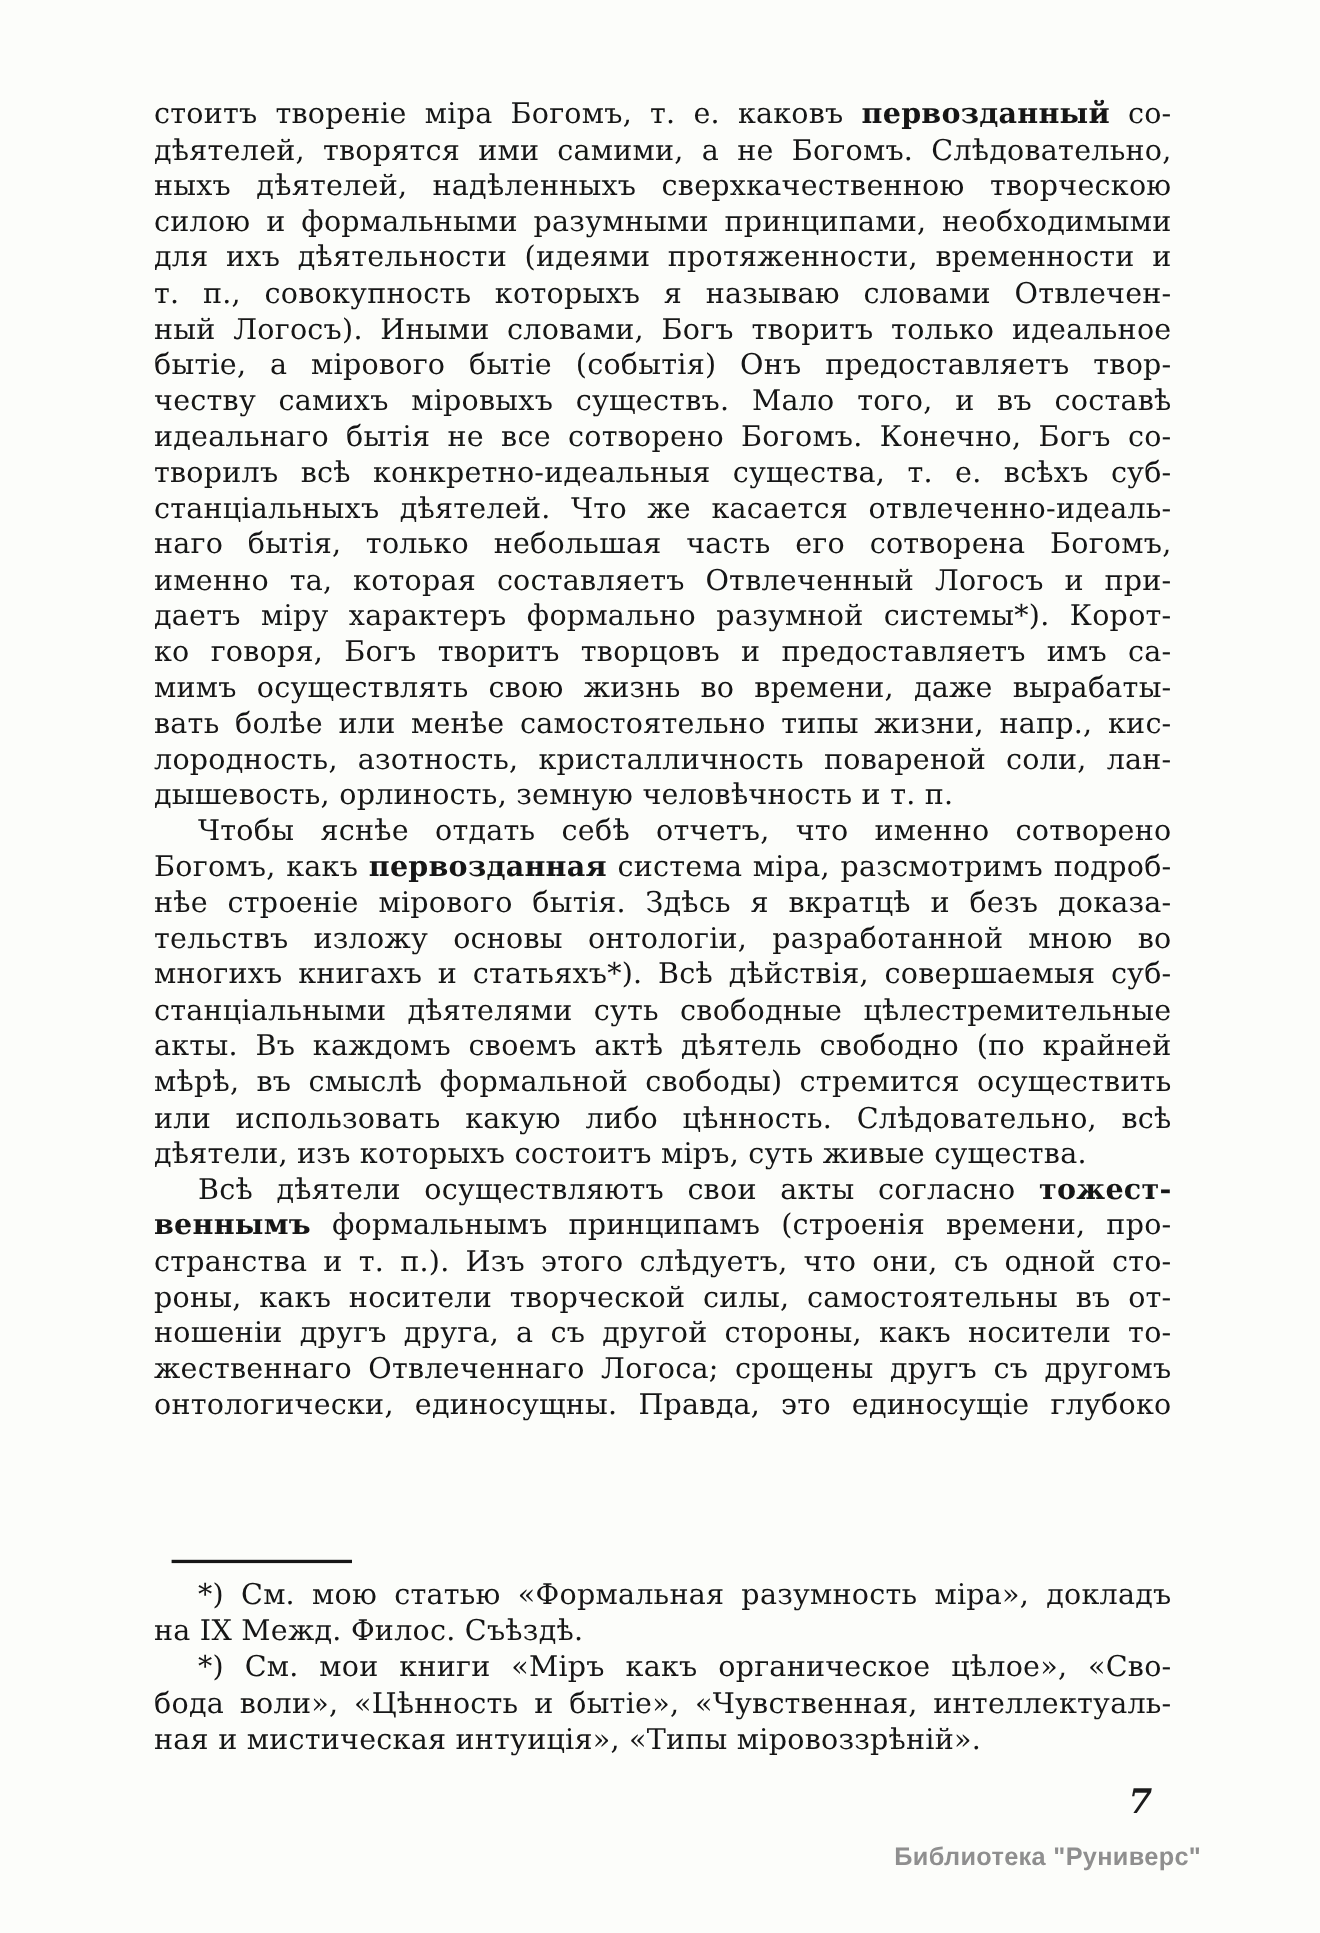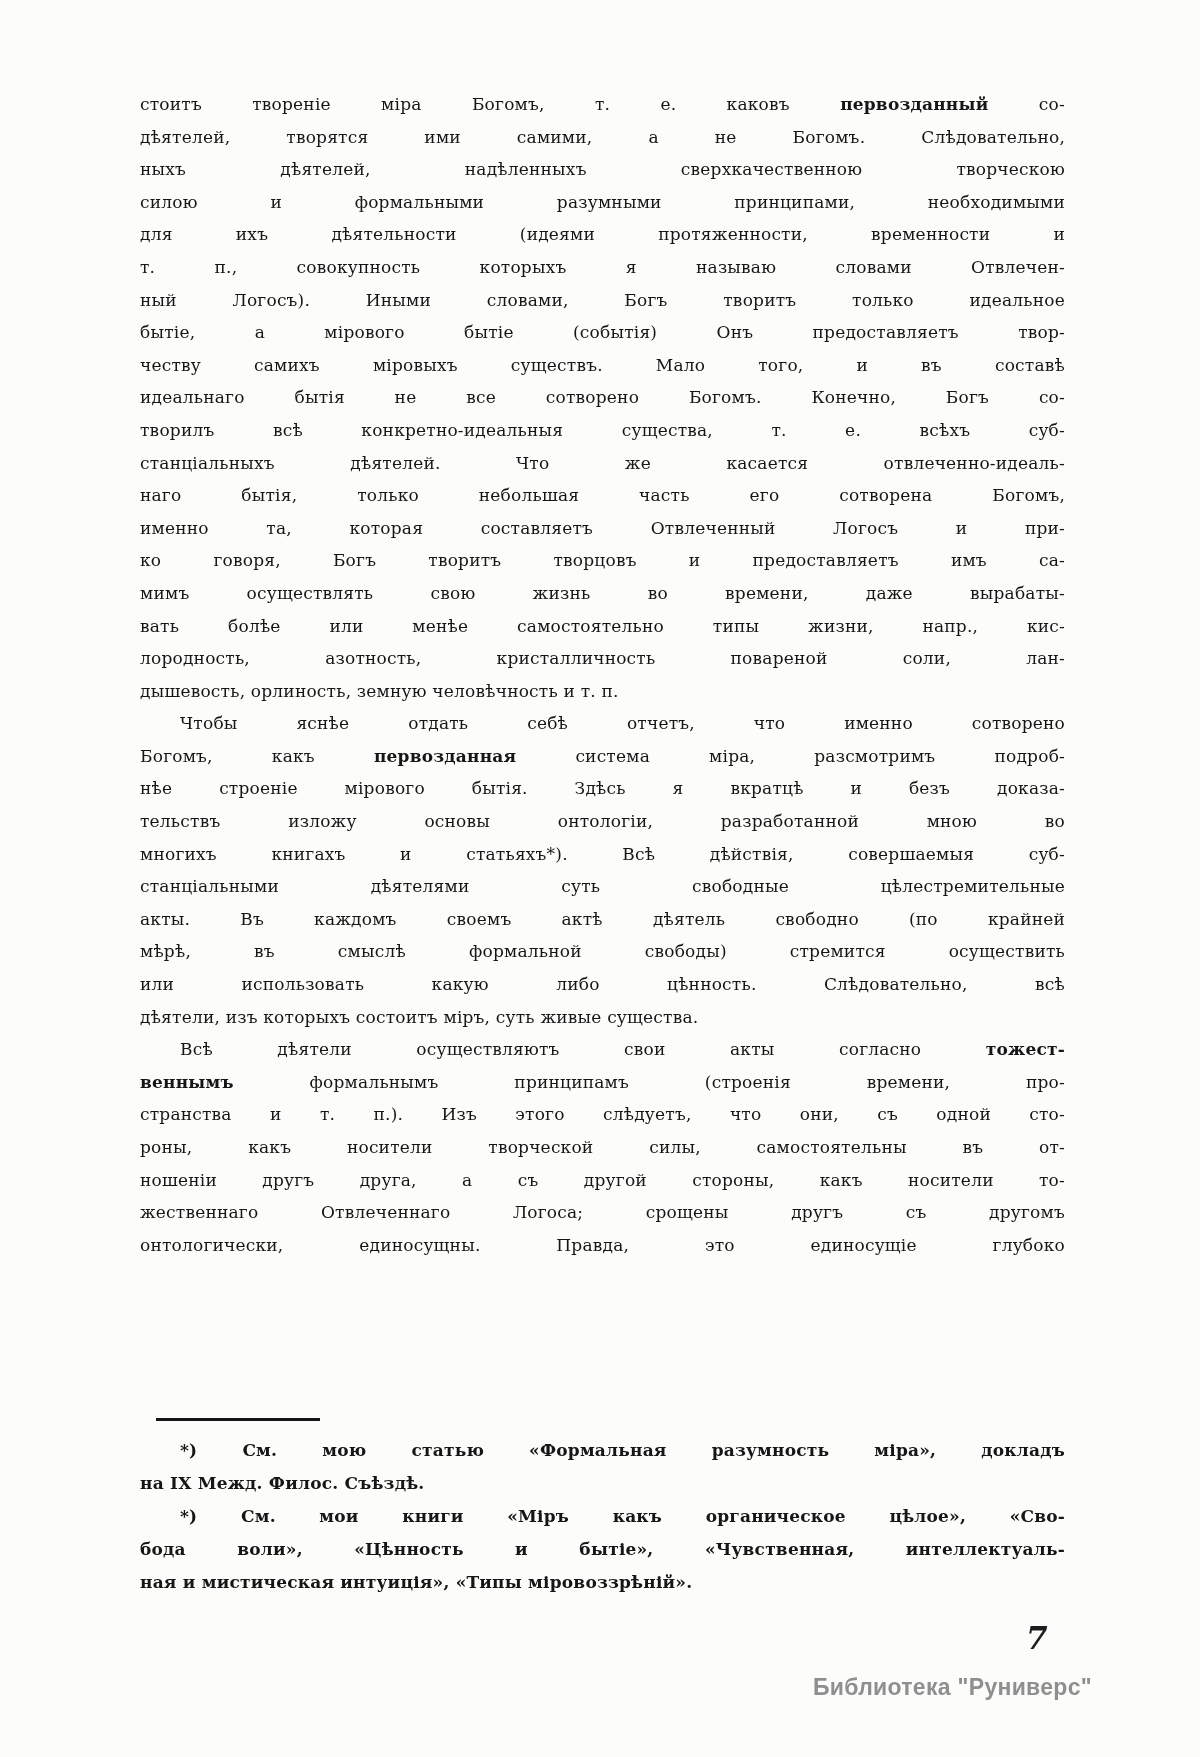--- a/index.html
+++ b/index.html
@@ -8,37 +8,37 @@
     background:#fcfdfa;
     position:relative;
     font-family:"DejaVu Serif","Liberation Serif",serif;
     color:#161616;
     overflow:hidden;
   }
   .text-block{
     position:absolute;left:140px;top:88px;width:925px;
   }
   .line{
-    font-size:17px;
+    font-size:26px;
     line-height:32.6px;
     text-align:justify;
     text-align-last:left;
     letter-spacing:0.2px;
   }
   .line.j{ text-align-last:justify; }
   .line.ind{ text-indent:40px; }
   .b{ font-weight:bold; }
   .fn-rule{
     position:absolute;left:156px;top:1418px;
     width:164px;height:3px;background:#161616;
   }
   .footnotes{
     position:absolute;left:140px;top:1434px;width:925px;
   }
-  .footnotes .line{ line-height:33px;font-weight:bold; }
+  .footnotes .line{ line-height:33px; }
   .page-number{
     position:absolute;left:1026px;top:1620px;
     font-size:31px;font-weight:bold;font-style:italic;
     color:#1c1c1c;
   }
   .watermark{
     position:absolute;right:108px;top:1674px;
     font-family:"Liberation Sans","DejaVu Sans",sans-serif;
     font-size:23px;font-weight:700;
     color:#8f8f8f;
@@ -57,20 +57,21 @@
       <div class="line j"><span>для ихъ дѣятельности (идеями протяженности, временности и</span></div>
       <div class="line j"><span>т. п., совокупность которыхъ я называю словами Отвлечен-</span></div>
       <div class="line j"><span>ный Логосъ). Иными словами, Богъ творитъ только идеальное</span></div>
       <div class="line j"><span>бытіе, а мірового бытіе (событія) Онъ предоставляетъ твор-</span></div>
       <div class="line j"><span>честву самихъ міровыхъ существъ. Мало того, и въ составѣ</span></div>
       <div class="line j"><span>идеальнаго бытія не все сотворено Богомъ. Конечно, Богъ со-</span></div>
       <div class="line j"><span>творилъ всѣ конкретно-идеальныя существа, т. е. всѣхъ суб-</span></div>
       <div class="line j"><span>станціальныхъ дѣятелей. Что же касается отвлеченно-идеаль-</span></div>
       <div class="line j"><span>наго бытія, только небольшая часть его сотворена Богомъ,</span></div>
       <div class="line j"><span>именно та, которая составляетъ Отвлеченный Логосъ и при-</span></div>
+      <div class="line j"><span>даетъ міру характеръ формально разумной системы*). Корот-</span></div>
       <div class="line j"><span>ко говоря, Богъ творитъ творцовъ и предоставляетъ имъ са-</span></div>
       <div class="line j"><span>мимъ осуществлять свою жизнь во времени, даже вырабаты-</span></div>
       <div class="line j"><span>вать болѣе или менѣе самостоятельно типы жизни, напр., кис-</span></div>
       <div class="line j"><span>лородность, азотность, кристалличность повареной соли, лан-</span></div>
       <div class="line"><span>дышевость, орлиность, земную человѣчность и т. п.</span></div>
     </div>
     <div>
       <div class="line j ind"><span>Чтобы яснѣе отдать себѣ отчетъ, что именно сотворено</span></div>
       <div class="line j"><span>Богомъ, какъ </span><span class="b">первозданная</span><span> система міра, разсмотримъ подроб-</span></div>
       <div class="line j"><span>нѣе строеніе мірового бытія. Здѣсь я вкратцѣ и безъ доказа-</span></div>

